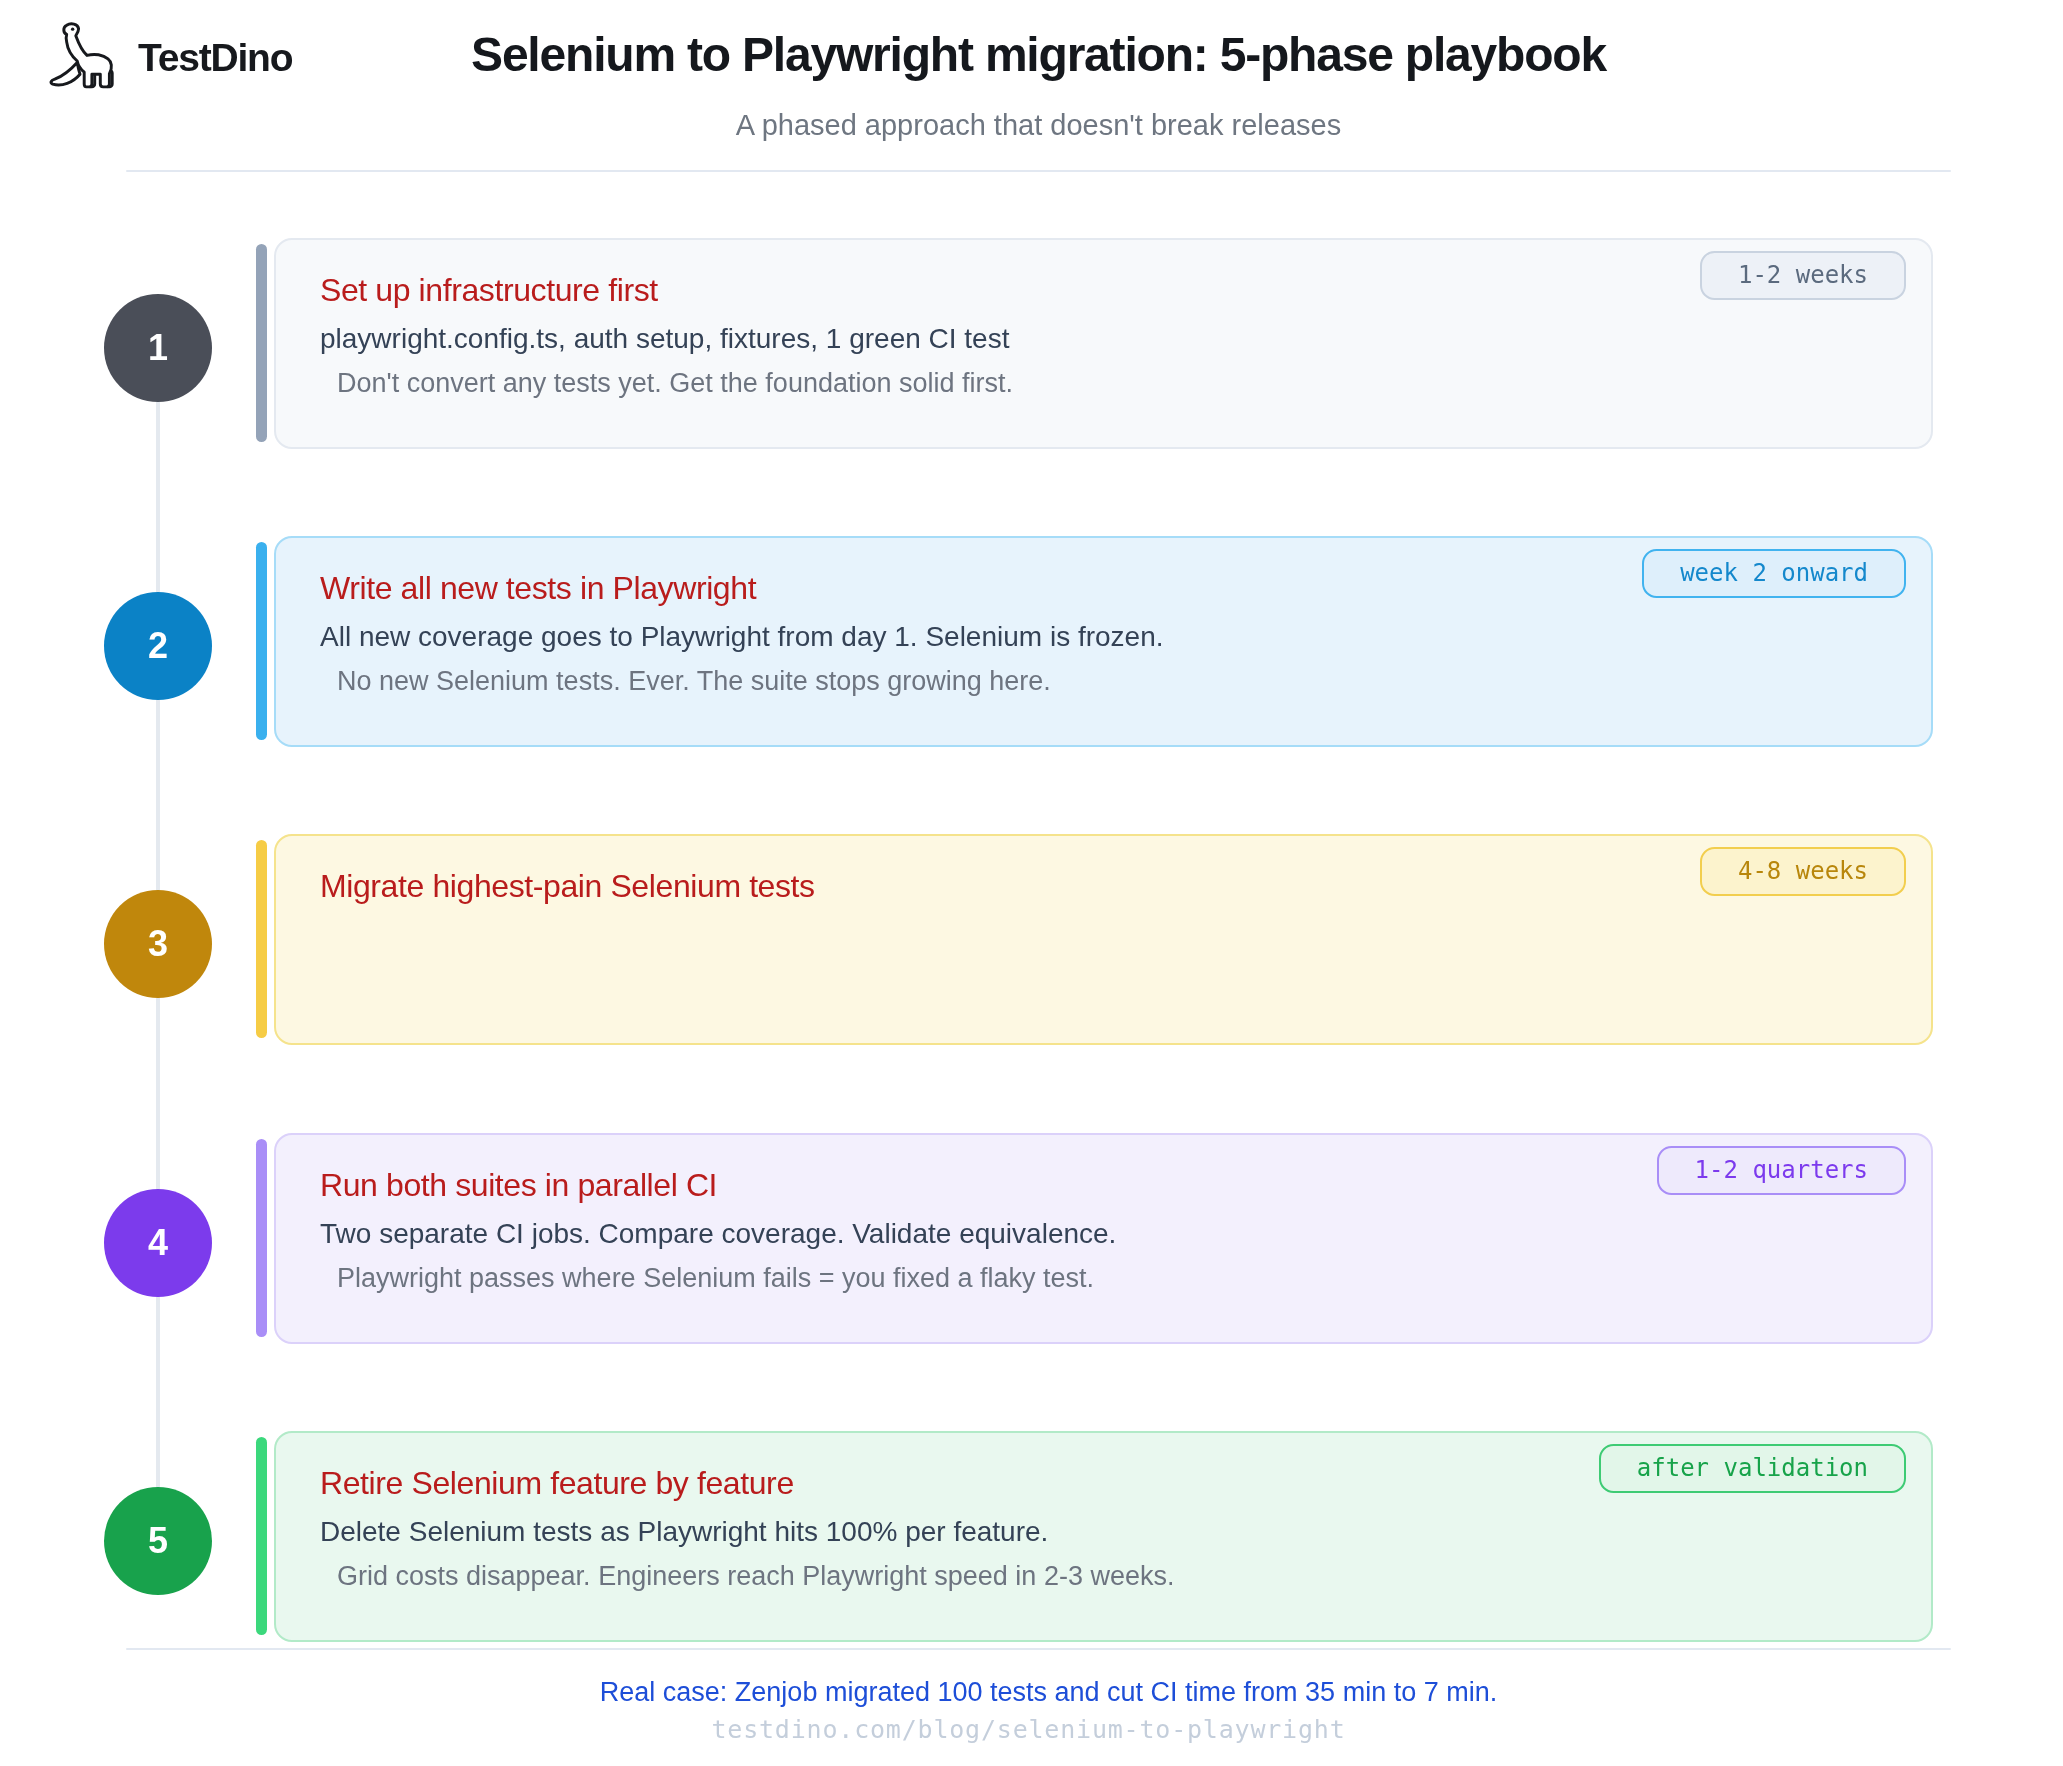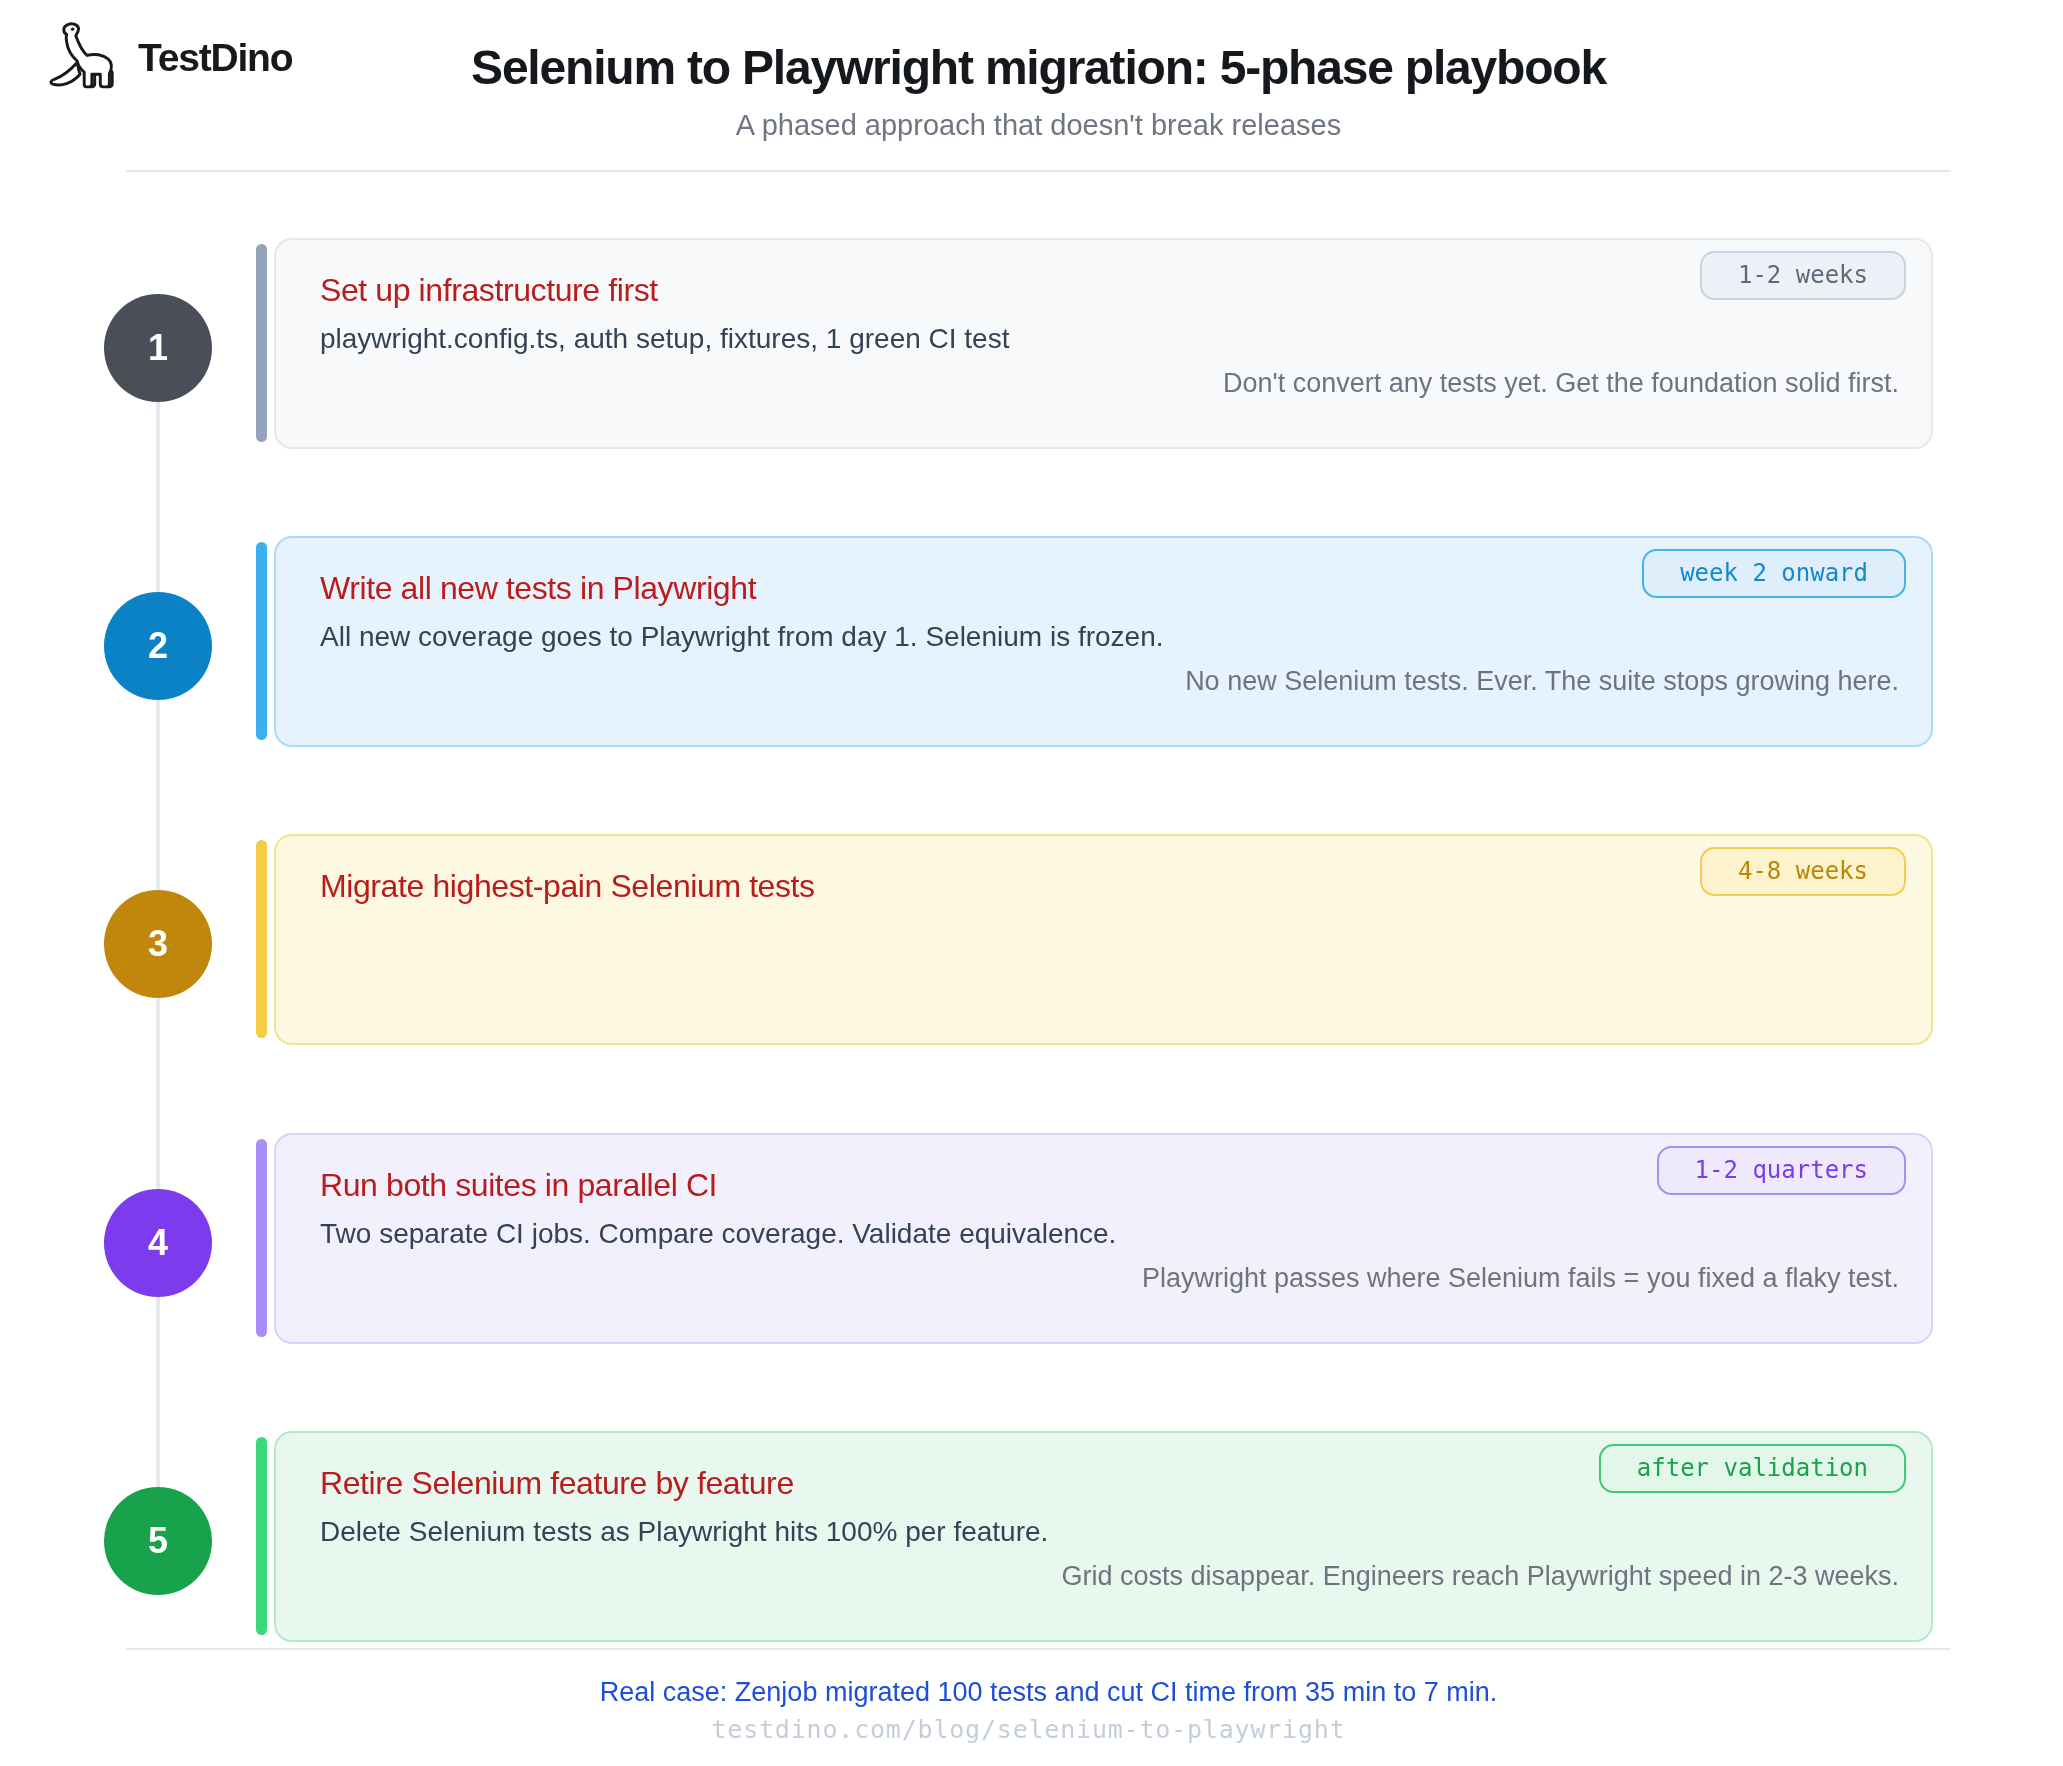--- a/index.html
+++ b/index.html
@@ -5,21 +5,21 @@
   html,body { margin:0; padding:0; background:#ffffff; }
   .page {
     position:relative; width:2057px; height:1766px; background:#ffffff;
     font-family:"Liberation Sans", sans-serif; overflow:hidden;
   }
   
   .brand { position:absolute; left:45px; top:21px; display:flex; align-items:center; gap:16px; }
   .dino-svg { width:77px; height:73px; display:block; }
   .brand-name { font-size:39px; font-weight:700; color:#17191d; letter-spacing:-1.2px; }
   .title {
-    position:absolute; left:126px; right:106px; top:27px; margin:13px; text-align:center;
+    position:absolute; left:126px; right:106px; top:27px; margin:0; text-align:center;
     font-size:48px; font-weight:700; color:#15181d; letter-spacing:-1.2px; line-height:1.15;
   }
   .subtitle {
     position:absolute; left:126px; right:106px; top:109px; margin:0; text-align:center;
     font-size:29px; font-weight:400; color:#6e7681;
   }
   .divider { position:absolute; left:126px; right:106px; height:2.4px; background:#e2e8f1; border-radius:1.6px; }
   .divider-top { top:170px; }
   .divider-bottom { top:1648px; }
   
@@ -34,21 +34,21 @@
     position:absolute; left:256px; top:6.4px; width:11.3px; height:198px; border-radius:6.4px;
     background:var(--accent); z-index:1;
   }
   .card {
     position:absolute; left:274px; right:124px; top:0; height:211px; box-sizing:border-box;
     background:var(--card-bg); border:2.4px solid var(--card-border); border-radius:18px;
     padding:34px 32px 0 44px;
   }
   .card-title { margin:0 0 19.3px 0; font-size:32px; font-weight:400; color:#b91c1c; letter-spacing:-0.4px; line-height:1; }
   .card-body  { margin:0 0 17px 0; font-size:28px; font-weight:400; color:#344256; line-height:1; }
-  .card-note  { margin:0; font-size:27px; font-weight:400; color:#6d7480; line-height:1;text-align:right; }
+  .card-note  { margin:17px; font-size:27px; font-weight:400; color:#6d7480; line-height:1; }
   .badge {
     position:absolute; top:10.5px; right:25px; padding:10.5px 36px; border-radius:14.5px;
     font-family:"DejaVu Sans Mono", monospace; font-size:24px; line-height:1;
     color:var(--badge-text); border:2.4px solid var(--badge-border); background:var(--badge-bg);
     white-space:nowrap;
   }
   
   .case {
     position:absolute; left:0; width:100%; top:1677px; margin:0; text-align:center;
     font-size:27px; color:#1d4ed8;padding-left:20px;

